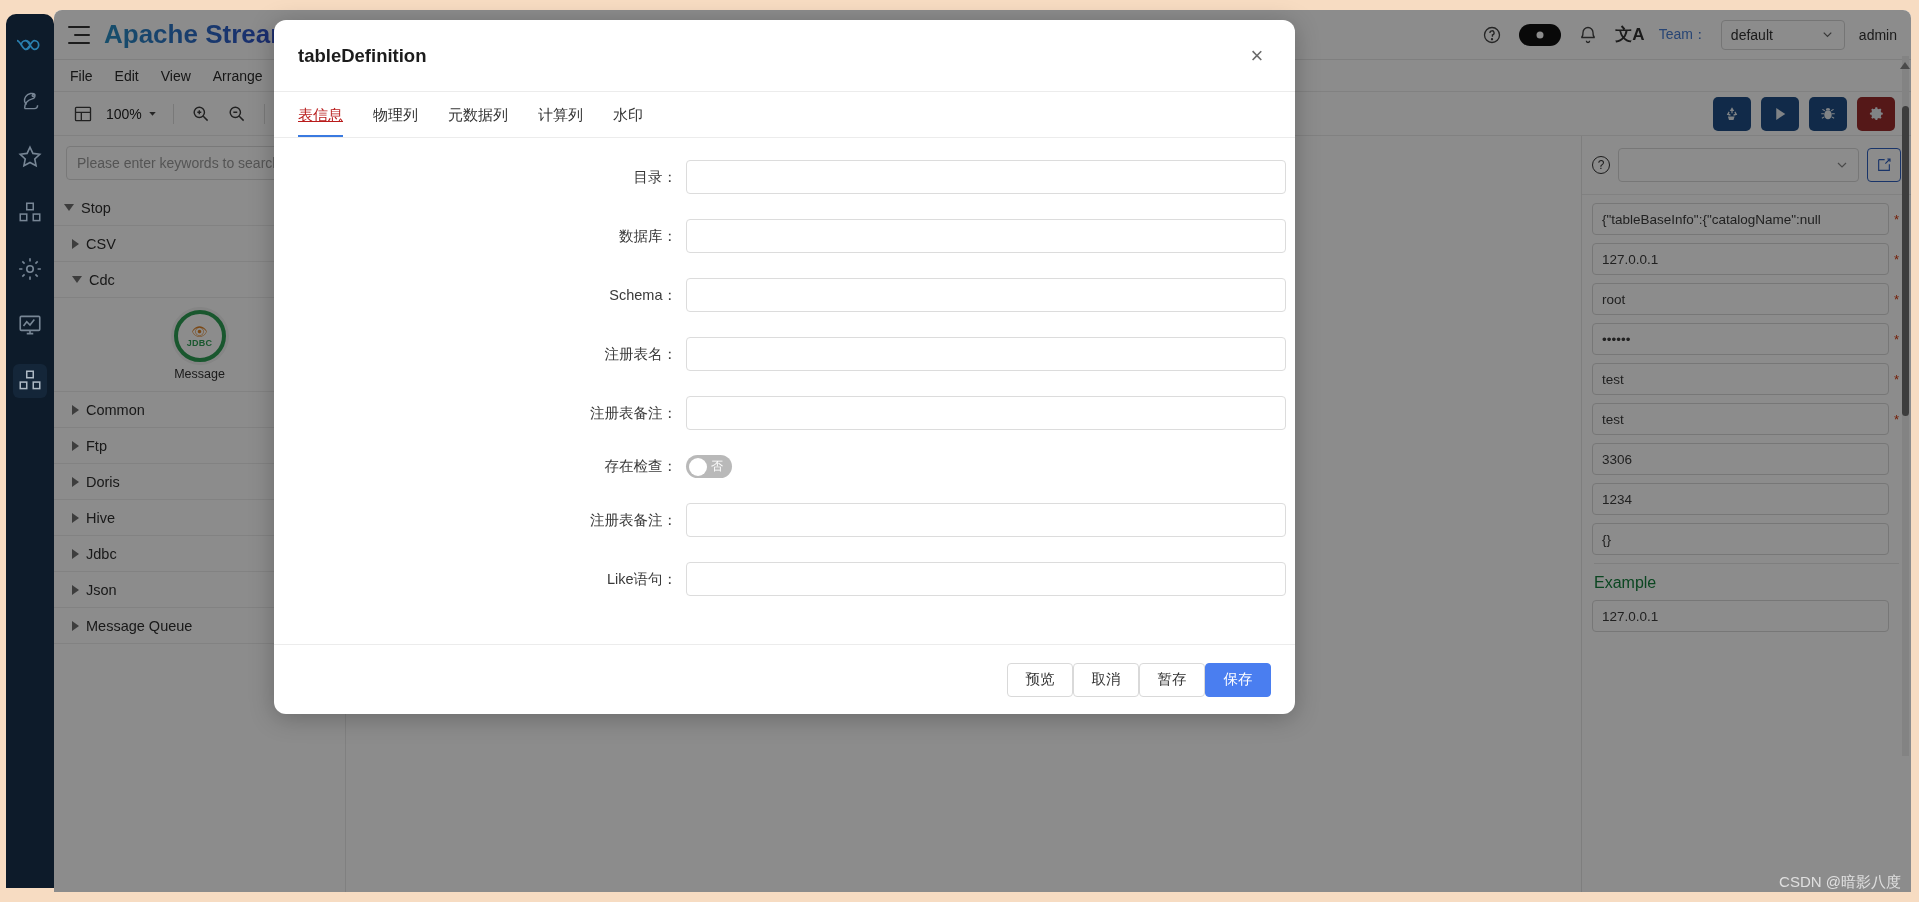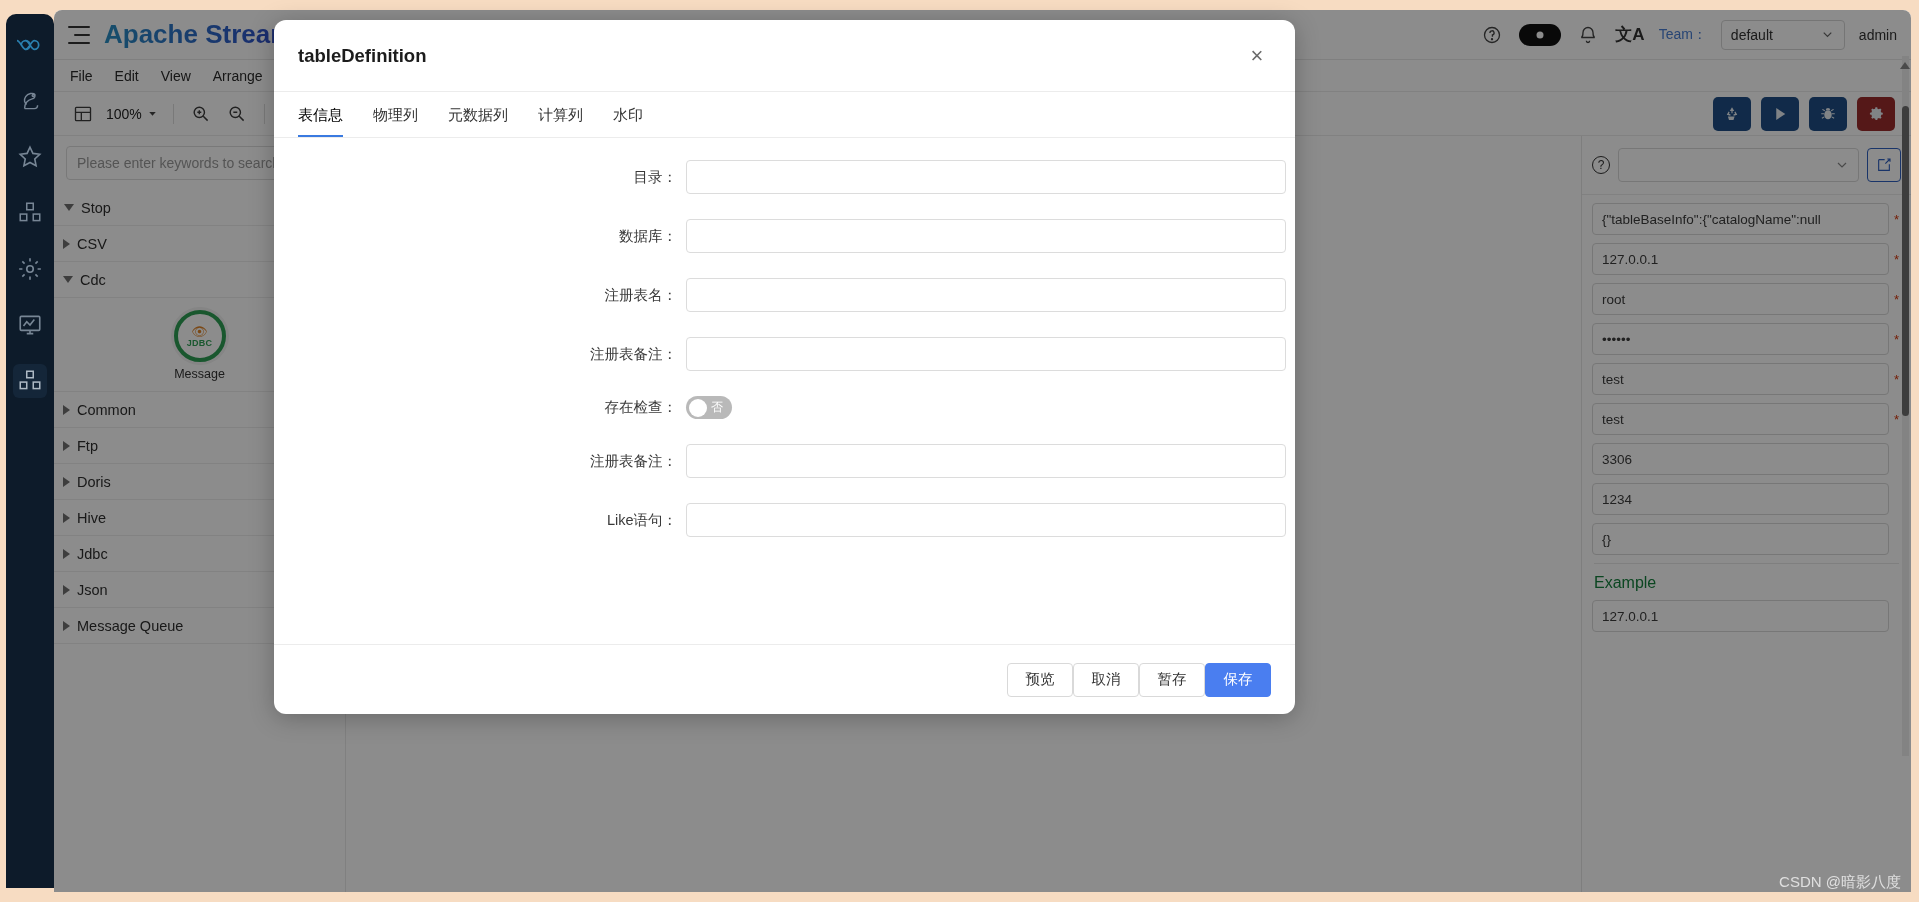--- a/index.html
+++ b/index.html
@@ -127,21 +127,21 @@
     padding: 0 10px; font-size: 14px; color: #9a9a9a;
     display: flex; align-items: center;
   }
   .tree { flex: 1; overflow: hidden; text-align: right; }
   .tree-row {
     height: 36px; display: flex; align-items: center; gap: 7px;
     border-bottom: 1px solid #ededed; font-size: 14.5px; color: #2f2f2f;
     cursor: pointer;
   }
   .tree-row.lvl0 { padding-left: 10px; }
-  .tree-row.lvl1 { padding-left: 9px; }
+  .tree-row.lvl1 { padding-left: 18px; }
   .caret { width: 0; height: 0; border-style: solid; }
   .caret.right { border-width: 5px 0 5px 7px; border-color: transparent transparent transparent #707070; }
   .caret.down { border-width: 7px 5px 0 5px; border-color: #707070 transparent transparent transparent; }
   .node-cell {
     border-bottom: 1px solid #ededed; padding: 12px 0 10px 0;
     display: flex; flex-direction: column; align-items: center; gap: 5px;
   }
   .node-circle {
     width: 52px; height: 52px; border-radius: 50%;
     border: 4px solid #2e9e55; background: #fff;
@@ -230,21 +230,21 @@
     color: #6b6b6b; font-size: 22px; line-height: 1; cursor: pointer;
   }
   .modal-tabs {
     display: flex; gap: 30px; padding: 0 24px;
     border-bottom: 1px solid #ececec; height: 46px; align-items: flex-end;
   }
   .mtab {
     font-size: 15px; color: #333; padding-bottom: 10px;
     border-bottom: 2px solid transparent; cursor: pointer;
   }
-  .mtab.active { color: #000000; border-bottom-color: #3a7ae0; }
+  .mtab.active { color: #b91c1c; border-bottom-color: #3a7ae0; text-decoration: underline; }
 
   .modal-body { flex: 1; padding: 22px 0 0 0; overflow: hidden; }
   .form-row {
     display: flex; align-items: center; margin-bottom: 25px;
     padding-right: 0;
   }
   .form-label {
     width: 412px; text-align: right; padding-right: 9px;
     font-size: 14.5px; color: #3a3a3a; white-space: nowrap;
   }
@@ -593,20 +593,24 @@
     <div class="modal-body">
       <div class="form-row">
         <div class="form-label">目录：</div>
         <div class="form-input"></div>
       </div>
       <div class="form-row">
         <div class="form-label">数据库：</div>
         <div class="form-input"></div>
       </div>
       <div class="form-row">
+        <div class="form-label">Schema：</div>
+        <div class="form-input"></div>
+      </div>
+      <div class="form-row">
         <div class="form-label">注册表名：</div>
         <div class="form-input"></div>
       </div>
       <div class="form-row">
         <div class="form-label">注册表备注：</div>
         <div class="form-input"></div>
       </div>
       <div class="form-row">
         <div class="form-label">存在检查：</div>
         <div class="switch">

